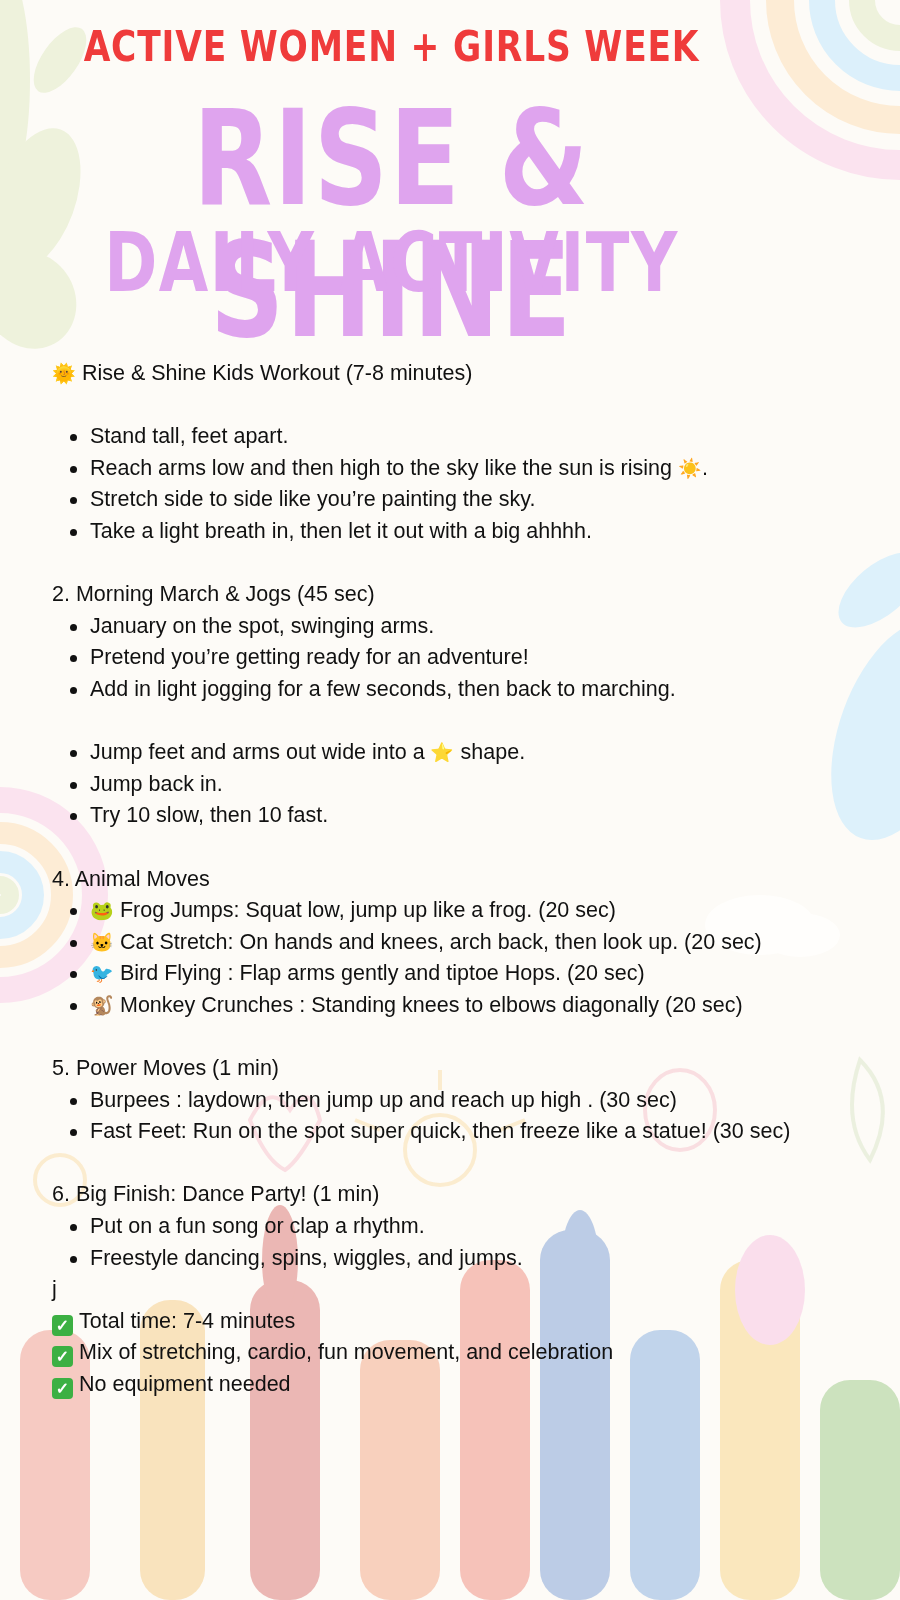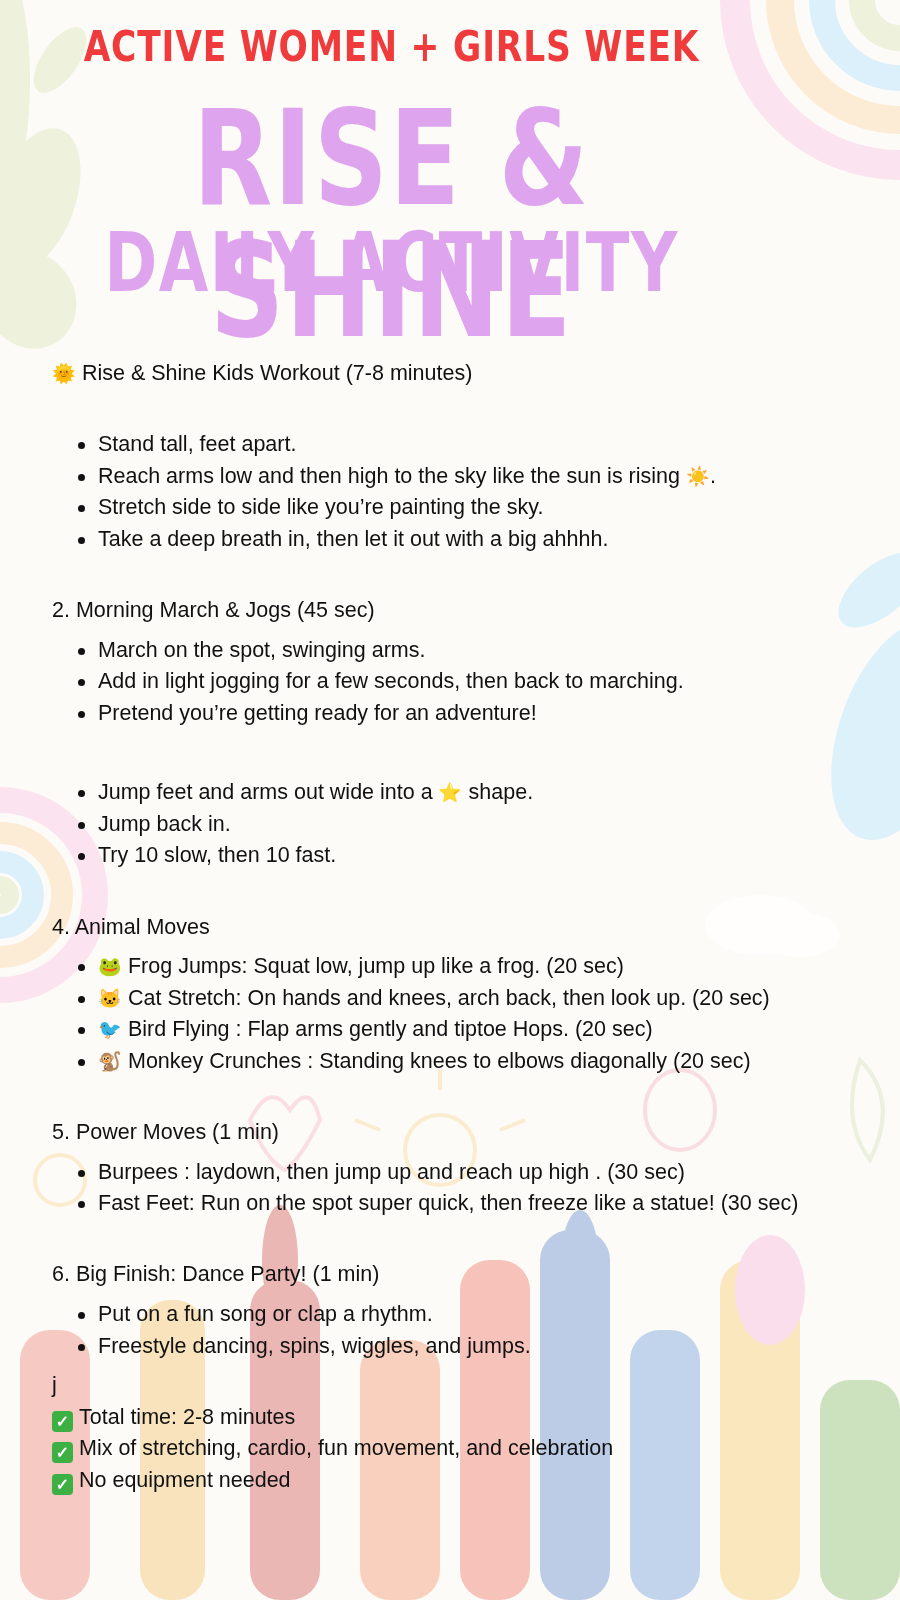--- a/index.html
+++ b/index.html
@@ -48,21 +48,21 @@
   }
 
   
   .content {
     position: absolute; left: 52px; top: 358px; right: 12px;
     font-size: 21.5px;
     line-height: 31.6px;
   }
   .line { white-space: nowrap; min-height: 31.6px; }
   .blank { height: 31.6px; }
-  ul { margin: 8px; padding: 0 0 0 38px; list-style: none; }
+  ul { margin: 0; padding: 0 0 0 38px; list-style: none; }
   ul li { position: relative; white-space: nowrap; }
   ul li::before {
     content: ""; position: absolute; left: -20px; top: 13px;
     width: 7px; height: 7px; border-radius: 50%; background: #111;
   }
   .emo { display: inline-block; width: 24px; text-align: center; font-size: 19px; }
   .check {
     display: inline-block; width: 21px; height: 21px; border-radius: 4px;
     background: #3cb043; color: #fff; font-size: 16px; line-height: 21px;
     text-align: center; font-weight: bold; vertical-align: -3px; margin-right: 6px;
@@ -140,29 +140,29 @@
     <div class="line">
       <span class="emo">🌞</span>
       <span>Rise &amp; Shine Kids Workout  (7-8 minutes)</span>
     </div>
     <div class="blank"></div>
 
     <ul>
       <li>Stand tall, feet apart.</li>
       <li><span>Reach arms low and then high to the sky like the sun is rising</span> <span class="emo">☀️</span><span>.</span></li>
       <li>Stretch side to side like you’re painting the sky.</li>
-      <li>Take a deep breath in, then let it out with a big ahhhh.</li>
+      <li>Take a light breath in, then let it out with a big ahhhh.</li>
     </ul>
     <div class="blank"></div>
 
     <div class="line">2. Morning March &amp; Jogs (45 sec)</div>
     <ul>
-      <li>March on the spot, swinging arms.</li>
+      <li>January on the spot, swinging arms.</li>
+      <li>Pretend you’re getting ready for an adventure!</li>
       <li>Add in light jogging for a few seconds, then back to marching.</li>
-      <li>Pretend you’re getting ready for an adventure!</li>
     </ul>
     <div class="blank"></div>
 
     <ul>
       <li><span>Jump feet and arms out wide into a</span> <span class="emo">⭐</span> <span>shape.</span></li>
       <li>Jump back in.</li>
       <li>Try 10 slow, then 10 fast.</li>
     </ul>
     <div class="blank"></div>
 
@@ -184,21 +184,21 @@
 
     <div class="line">6. Big Finish: Dance Party! (1 min)</div>
     <ul>
       <li>Put on a fun song or clap a rhythm.</li>
       <li>Freestyle dancing, spins, wiggles, and jumps.</li>
     </ul>
 
     <div class="line">j</div>
 
     <div class="line">
-      <span class="check">✓</span><span>Total time: 2-8 minutes</span>
+      <span class="check">✓</span><span>Total time: 7-4 minutes</span>
     </div>
     <div class="line">
       <span class="check">✓</span><span>Mix of stretching, cardio, fun movement, and celebration</span>
     </div>
     <div class="line">
       <span class="check">✓</span><span>No equipment needed</span>
     </div>
   </div>
 </div>
 

